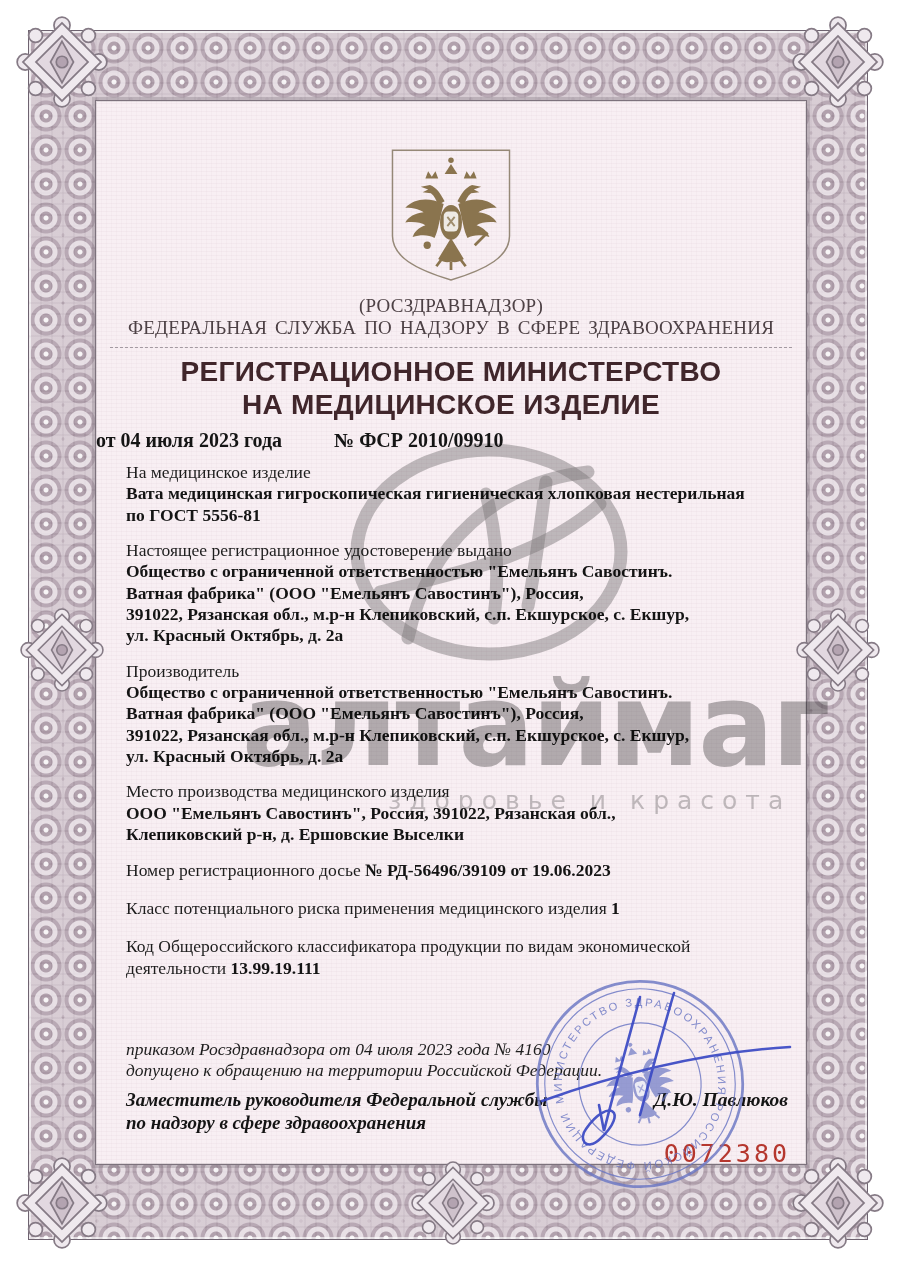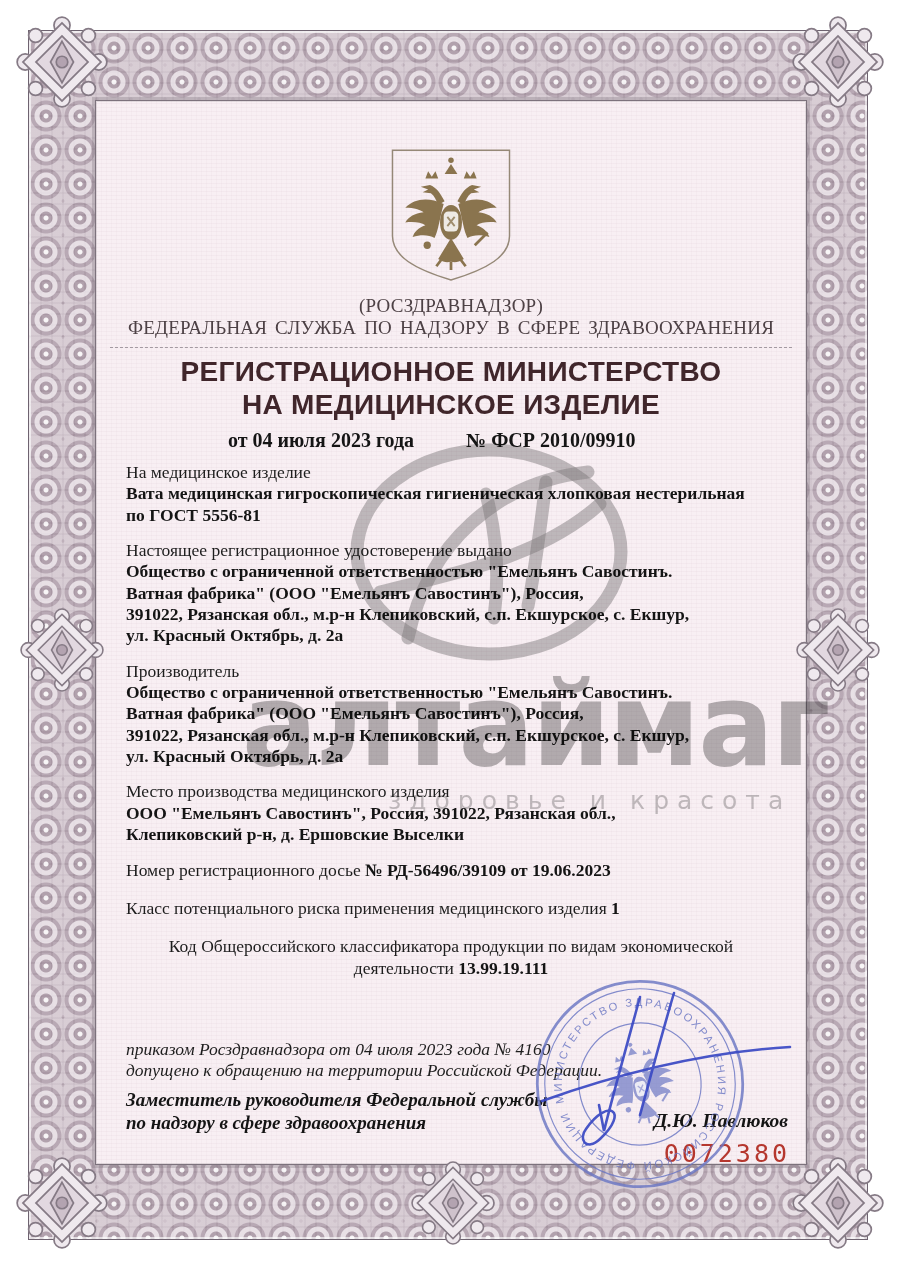--- a/index.html
+++ b/index.html
@@ -55,37 +55,37 @@
     border:none;border-top:1px dashed #a39aa1;
     margin:7px 14px 0 14px;height:0;
   }
   .title{
     margin-top:7px;text-align:center;
     font-family:"Liberation Sans", sans-serif;
     font-weight:bold;font-size:28px;line-height:1.2;
     color:#40262b;letter-spacing:.3px;
   }
   .dateline{
-    display:flex;padding-left:132px;gap:52px;margin-top:7px;
+    display:flex;gap:52px;margin-top:7px;
     font-weight:bold;font-size:20px;color:#151515;
   }
 
   
   .bodytext{margin:10px 30px 0 30px;font-size:17.5px;line-height:1.22;}
   .section{margin:0 0 14px 0;}
   .section .label{margin:0;}
   .section .value{margin:0;font-weight:bold;white-space:pre-line;color:#141414;}
   .field{margin:0 0 17px 0;}
   .field b{color:#141414;}
-  .f-last{margin-bottom:8px;text-align:center;}
+  .f-last{margin-bottom:8px;}
 
   
   .footer{margin-top:60px;font-style:italic;}
   .footer .fline{margin:0;}
-  .sigrow{display:flex;justify-content:space-between;align-items:flex-end;margin-top:6px;}
+  .sigrow{display:flex;justify-content:space-between;margin-top:6px;}
   .position{font-weight:bold;font-size:19px;line-height:1.22;white-space:pre-line;color:#141414;}
   .signatory{font-weight:bold;font-size:19.5px;color:#141414;margin-right:-12px;padding-bottom:1px;}
   .serial{
     position:absolute;right:16px;top:1038px;
     font-family:"DejaVu Sans Mono", monospace;
     font-size:25px;letter-spacing:3px;color:#b5372e;
   }
 
   
   .wm{position:absolute;z-index:5;pointer-events:none;mix-blend-mode:multiply;}

